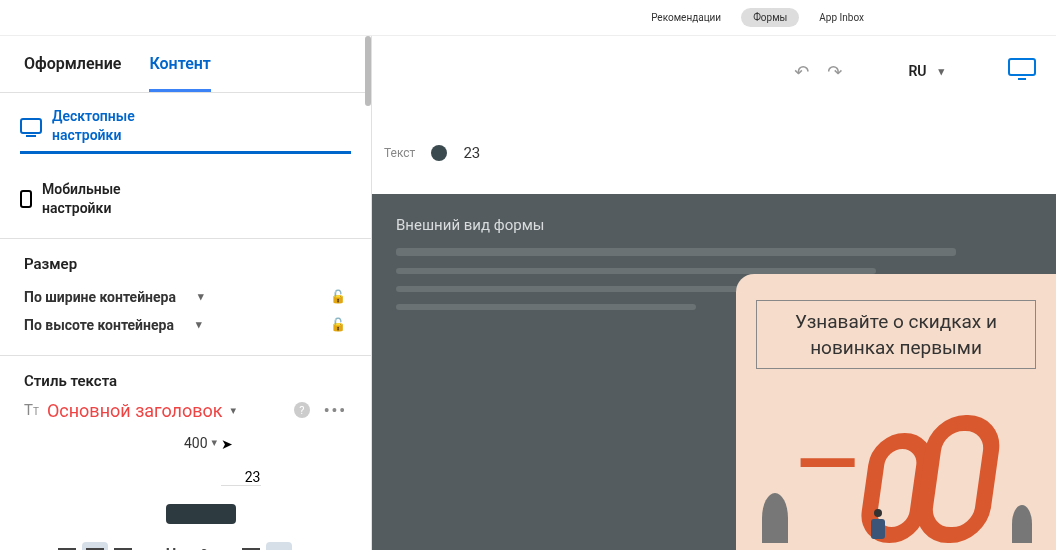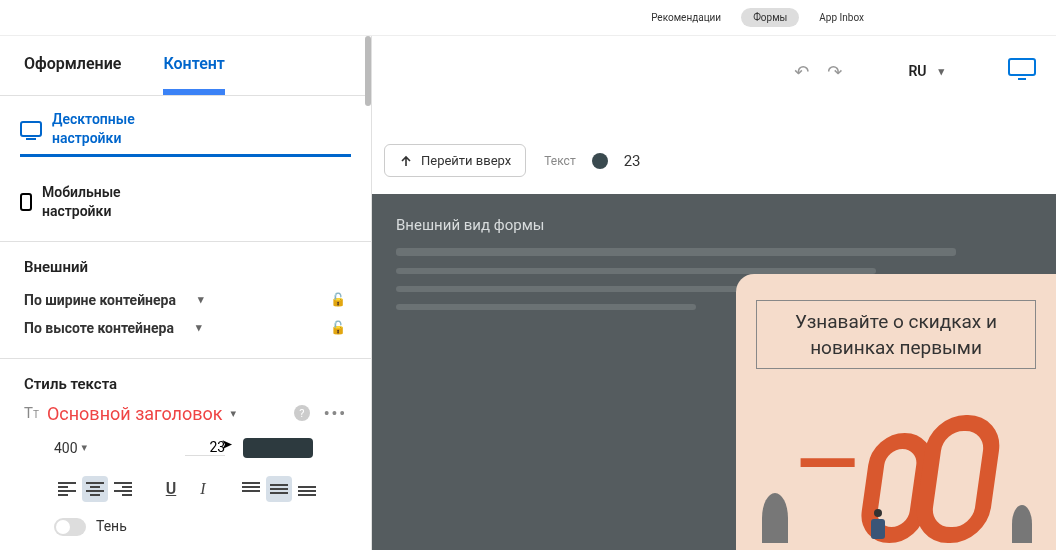--- a/index.html
+++ b/index.html
@@ -8,23 +8,23 @@
 .top-tabs { height: 36px; display: flex; align-items: center; justify-content: flex-end; gap: 8px; padding: 0 180px 0 0; border-bottom: 1px solid #eee; }
 .top-tab { font-size: 10px; color: #333; padding: 4px 12px; border-radius: 14px; cursor: pointer; }
 .top-tab.active { background: #ddd; }
 
 .main { display: flex; height: calc(100% - 36px); }
 
 .sidebar { width: 372px; border-right: 1px solid #e0e0e0; overflow: hidden; position: relative; }
 .scrollbar { position: absolute; right: 0; top: 0; width: 6px; height: 100%; background: transparent; }
 .scrollbar-thumb { background: #bbb; width: 6px; height: 70px; border-radius: 3px; }
 
-.sidebar-tabs { display: flex; gap: 42px; padding: 18px 24px 0; border-bottom: 1px solid #e0e0e0; }
+.sidebar-tabs { display: flex; gap: 28px; padding: 18px 24px 0; border-bottom: 1px solid #e0e0e0; }
 .sidebar-tab { font-size: 16px; font-weight: 600; color: #222; padding-bottom: 16px; cursor: pointer; }
-.sidebar-tab.active { color: #0066cc; border-bottom: 6px solid #3b82f6; }
+.sidebar-tab.active { color: #0066cc; border-bottom: 3px solid #3b82f6; }
 
 .device-tabs { display: flex; padding: 14px 20px; gap: 26px; border-bottom: 1px solid #e0e0e0; flex-direction: column; }
 .device-tab { display: flex; align-items: center; gap: 10px; cursor: pointer; padding-bottom: 6px; }
 .device-tab.active { border-bottom: 3px solid #0066cc; }
 .device-tab.active .dt-text { color: #0066cc; }
 .dt-text { font-size: 14px; font-weight: 600; line-height: 1.35; color: #222; }
 .dt-icon { width: 22px; height: 16px; border: 2px solid currentColor; border-radius: 3px; position: relative; }
 .dt-icon.desktop::after { content:""; position:absolute; bottom:-5px; left:50%; transform:translateX(-50%); width:10px; height:2px; background: currentColor; }
 .dt-icon.mobile { width: 12px; height: 18px; }
 .device-tab.active .dt-icon { color:#0066cc; }
@@ -38,21 +38,21 @@
 
 .textstyle-section { padding: 16px 24px; }
 .ts-header { display: flex; align-items: center; justify-content: space-between; margin-bottom: 14px; }
 .ts-left { display: flex; align-items: center; gap: 8px; }
 .tt-icon { font-size: 15px; color: #888; }
 .ts-label { font-size: 18px; color: #ef4444; }
 .ts-right { display: flex; align-items: center; gap: 14px; }
 .help-icon { width: 16px; height: 16px; border-radius: 50%; background: #ccc; color: #fff; font-size: 11px; display: flex; align-items: center; justify-content: center; }
 .dots { color: #888; letter-spacing: 2px; font-weight: bold; }
 
-.font-row { display: flex; align-items: center; gap: 18px; padding-left: 30px; margin-bottom: 18px; }
+.font-row { display: flex; align-items: center; gap: 18px; padding-left: 30px; margin-bottom: 18px; flex-direction: column; }
 .weight-sel { font-size: 14px; color: #333; display: flex; align-items: center; gap: 4px; cursor: pointer; }
 .size-input { width: 40px; font-size: 14px; text-align: right; border: none; border-bottom: 1px solid #ddd; margin-left: 80px; }
 .color-swatch { width: 70px; height: 20px; background: #2d3a3f; border-radius: 4px; cursor: pointer; }
 
 .toolbar { display: flex; align-items: center; gap: 6px; padding-left: 30px; margin-bottom: 16px; }
 .tool-group { display: flex; gap: 2px; }
 .tool-btn { width: 26px; height: 26px; display: flex; align-items: center; justify-content: center; border-radius: 4px; cursor: pointer; color: #444; }
 .tool-btn.active { background: #d6dfe8; }
 .tool-btn svg { width: 18px; height: 14px; }
 .sep { width: 10px; }
@@ -120,21 +120,21 @@
 настройки</span>
       </div>
       <div class="device-tab">
         <span class="dt-icon mobile"></span>
         <span class="dt-text" style="white-space:pre-line">Мобильные
 настройки</span>
       </div>
     </div>
 
     <div class="section">
-      <div class="section-title">Внешний</div>
+      <div class="section-title">Размер</div>
       <div class="row">
         <div class="row-left">
           <span>По ширине контейнера</span>
           <span class="chev">▾</span>
         </div>
         <span class="lock-icon">🔓</span>
       </div>
       <div class="row">
         <div class="row-left">
           <span>По высоте контейнера</span>
@@ -229,26 +229,20 @@
       <div style="width:18px"></div>
       <span class="device-icon-btn">
         <svg width="28" height="22" viewBox="0 0 28 22">
             <rect x="1" y="1" width="26" height="16" rx="2" fill="none" stroke="currentColor" stroke-width="2"></rect>
             <path d="M10 21h8" stroke="currentColor" stroke-width="2"></path>
           </svg>
       </span>
     </div>
 
     <div class="canvas-tools">
-      <div class="go-up-btn">
-        <svg width="14" height="14" viewBox="0 0 14 14">
-            <path d="M7 12V3M3 7l4-4 4 4" fill="none" stroke="currentColor" stroke-width="1.6"></path>
-          </svg>
-        <span>Перейти вверх</span>
-      </div>
       <div class="crumb">
         <span>Текст</span>
         <span class="crumb-dot"></span>
         <span class="crumb-num">23</span>
       </div>
     </div>
 
     <div class="dark-panel">
       <div class="panel-title">Внешний вид формы</div>
       <div class="ph-line w1"></div>

